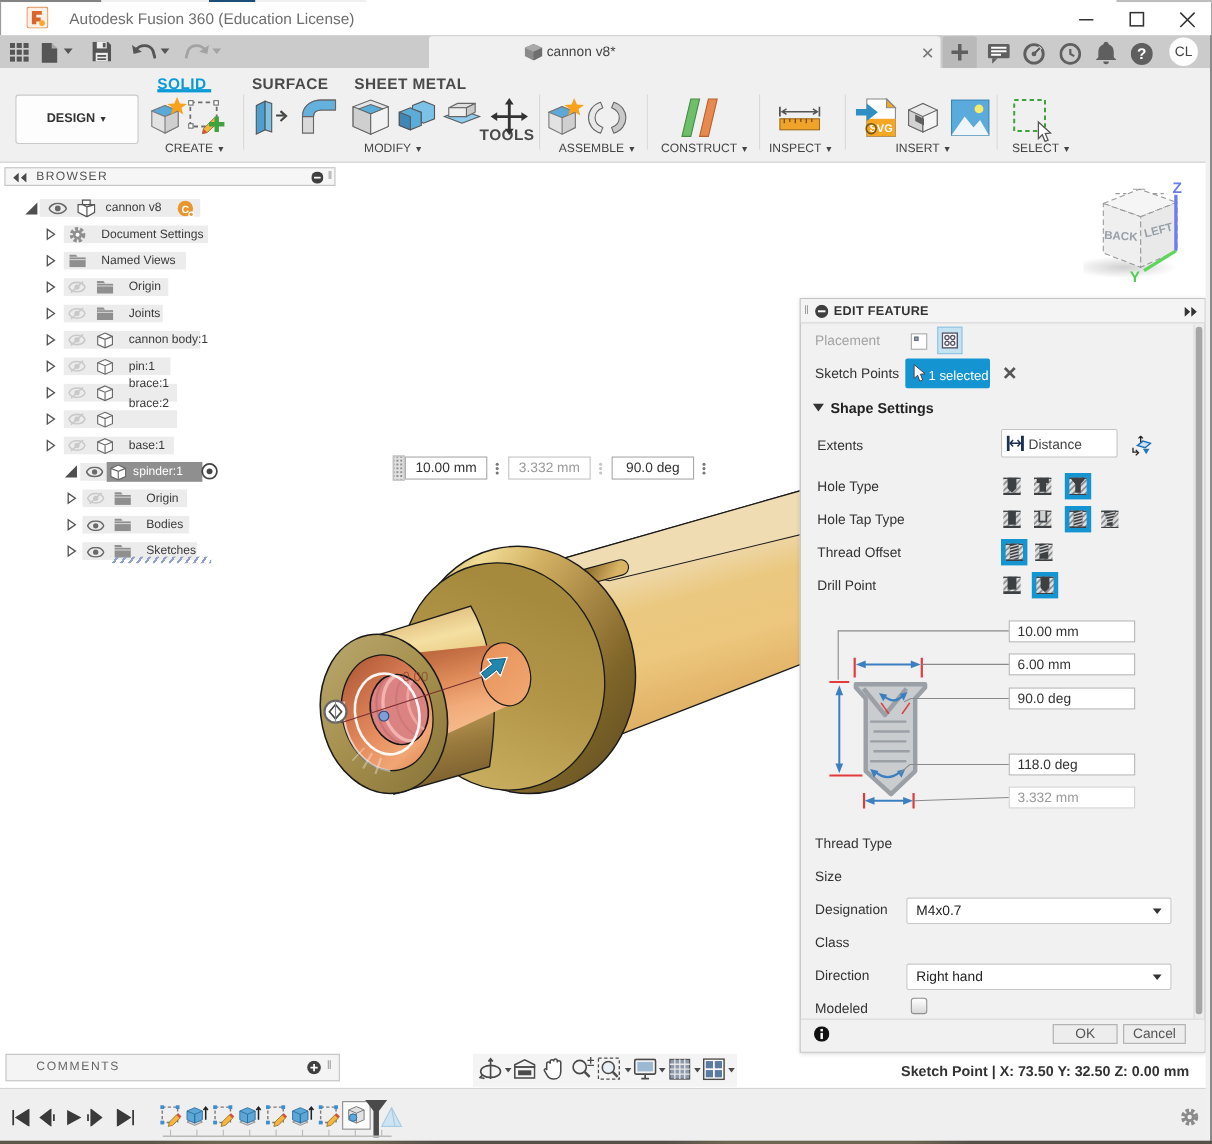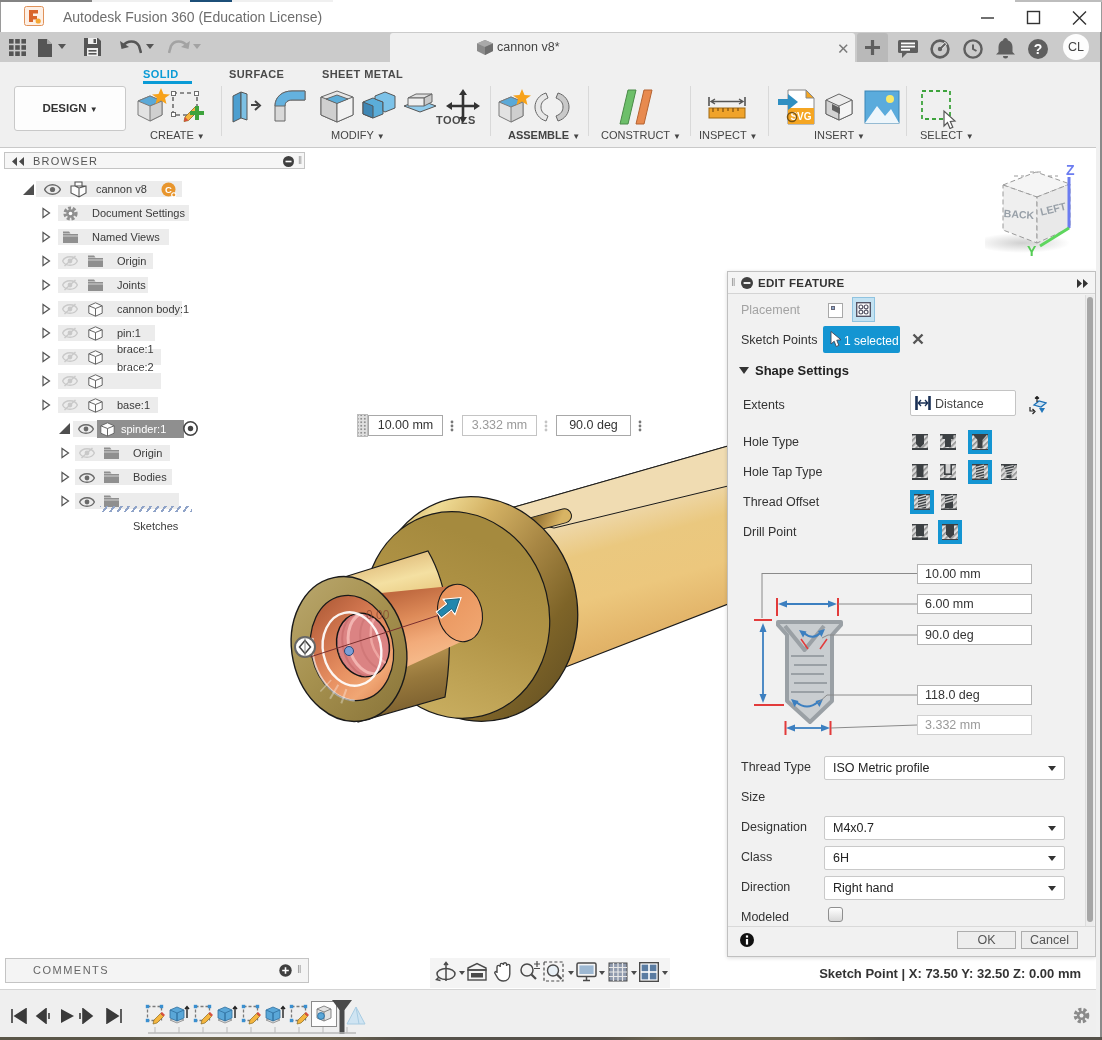--- a/index.html
+++ b/index.html
@@ -9,21 +9,21 @@
   svg { display:block; }
   
   #topstrip { position:absolute; left:0; top:0; width:1102px; height:2px; background:#f0f0f0; }
   #titlebar { position:absolute; left:0; top:2px; width:1102px; height:30px; background:#fff; border-left:1px solid #9a9a9a; border-right:1px solid #9a9a9a;}
   #titletext { position:absolute; left:62px; top:7px; font-size:14px; color:#6e6e6e; }
   
   #appbar { position:absolute; left:0; top:32px; width:1102px; height:30px; background:#cbcbcb; }
   #doctab { position:absolute; left:390px; top:33px; width:465px; height:29px; background:#f0f0f0; border-radius:3px 3px 0 0; }
   
   #ribbon { position:absolute; left:0; top:62px; width:1102px; height:86px; background:#f0f0f0; border-bottom:1px solid #c9c9c9; }
-  .rtab { position:absolute; top:6px; font-size:11px; letter-spacing:.4px; color:#4a4a4a; font-weight:bold; }
+  .rtab { position:absolute; top:6px; font-size:14px; letter-spacing:.4px; color:#4a4a4a; font-weight:bold; }
   .rlabel { position:absolute; top:67px; font-size:11px; color:#444; white-space:nowrap; }
   .rsep { position:absolute; top:24px; width:1px; height:50px; background:#d9d9d9; }
   
   #canvas { position:absolute; left:0; top:148px; width:1102px; height:840px; background:#fff; }
   
   #browser { position:absolute; left:4px; top:4px; width:301px; }
   #bheader { position:relative; height:17px; background:#f6f6f6; border:1px solid #c4c4c4; }
   .trow { position:absolute; height:16px; background:#ececec; }
   .ttext { font-size:11px; color:#3a3a3a; position:absolute; top:2px; white-space:nowrap; }
   
@@ -257,21 +257,21 @@
     <path d="M1 33 L13 16 L21 26 L27 19 L35 33 Z" fill="#eef6fb"></path>
   </svg>
 
   <svg class="abs" style="left:920px;top:27px;" width="40" height="40" viewBox="0 0 40 40">
     <rect x="2" y="2" width="28" height="28" fill="none" stroke="#3da33c" stroke-width="1.8" stroke-dasharray="4 3"></rect>
     <path d="M24 22 L24 37 L27.5 33.5 L30 39.5 L32.8 38.3 L30.3 32.5 L35 32 Z" fill="#fff" stroke="#555" stroke-width="1.2"></path>
   </svg>
   </div>
   <div class="rlabel" style="left:150px;">CREATE <span style="font-size:8px;">▼</span></div>
   <div class="rlabel" style="left:331px;">MODIFY <span style="font-size:8px;">▼</span></div>
-  <div class="rlabel" style="left:508px;font-weight:bold;">ASSEMBLE <span style="font-size:8px;">▼</span></div>
+  <div class="rlabel" style="left:508px;">ASSEMBLE <span style="font-size:8px;">▼</span></div>
   <div class="rlabel" style="left:601px;">CONSTRUCT <span style="font-size:8px;">▼</span></div>
   <div class="rlabel" style="left:699px;">INSPECT <span style="font-size:8px;">▼</span></div>
   <div class="rlabel" style="left:814px;">INSERT <span style="font-size:8px;">▼</span></div>
   <div class="rlabel" style="left:920px;">SELECT <span style="font-size:8px;">▼</span></div>
   <div class="rsep" style="left:221px;"></div>
   <div class="rsep" style="left:490px;"></div>
   <div class="rsep" style="left:588px;"></div>
   <div class="rsep" style="left:690px;"></div>
   <div class="rsep" style="left:768px;"></div>
   <div class="rsep" style="left:906px;"></div>
@@ -647,21 +647,21 @@
       </svg>
     <svg class="abs" style="left:75px;top:345px;" width="16" height="10" viewBox="0 0 16 10">
         <path d="M8 0.7 C11.7 0.7 14.5 3 15.4 5 C14.5 7 11.7 9.3 8 9.3 C4.3 9.3 1.5 7 0.6 5 C1.5 3 4.3 0.7 8 0.7 Z" fill="none" stroke="#6a6a6a" stroke-width="1.4"></path>
         <circle cx="8" cy="5" r="2.4" fill="#6a6a6a"></circle>
       </svg>
     <svg class="abs" style="left:100px;top:343px;" width="15" height="12" viewBox="0 0 15 12">
         <path d="M0 2.5 L0 0.5 L6 0.5 L7.5 2.5 Z" fill="#8f8f8f"></path>
         <rect x="0" y="3" width="15" height="9" fill="#8f8f8f"></rect>
         <rect x="0" y="4.5" width="15" height="1" fill="#fff" opacity="0.6"></rect>
       </svg>
-    <div class="ttext" style="left:129px;top:343px;color:#3a3a3a;margin-top:25px;">Sketches</div>
+    <div class="ttext" style="left:129px;top:343px;color:#3a3a3a;">Sketches</div>
     <div class="abs" style="left:96px;top:354px;width:92px;height:6px;background:repeating-linear-gradient(-55deg,#8fa3c8 0 2px,transparent 2px 6px);"></div>
   </div>
   <div id="statustext" class="abs" style="right:21px;top:818px;font-size:13px;font-weight:bold;color:#333;">Sketch Point | X: 73.50 Y: 32.50 Z: 0.00 mm</div>
   <div id="comments" class="abs" style="left:5px;top:810px;width:304px;height:25px;background:#f4f4f4;border:1px solid #c4c4c4;">
     <div style="position:absolute;left:27px;top:5px;font-size:11px;letter-spacing:1.5px;color:#666;">COMMENTS</div>
   </div>
   <div id="navbar">
       <div class="abs" style="left:430px;top:810px;width:240px;height:30px;background:#f4f4f4;"></div>
       <svg class="abs" style="left:435px;top:813px;" width="22" height="24" viewBox="0 0 22 24">
         <ellipse cx="11" cy="13" rx="9" ry="5.5" fill="none" stroke="#4a4a4a" stroke-width="1.5"></ellipse>
@@ -915,26 +915,24 @@
       <path d="M63 147 L70.5 149 L66.5 155 Z" fill="#3c7fc0"></path>
       <path d="M95 147 L87.5 149 L91.5 155 Z" fill="#3c7fc0"></path>
       <path d="M189 143 H99 L90 151" stroke="#8a8a8a" stroke-width="1" fill="none"></path>
       <path d="M57.5 169 V183 M102.5 169 V183" stroke="#e23b3b" stroke-width="2"></path>
       <path d="M65 176 H95" stroke="#3c7fc0" stroke-width="1.8"></path>
       <path d="M58 176 L67 172.5 L67 179.5 Z" fill="#3c7fc0"></path>
       <path d="M102 176 L93 172.5 L93 179.5 Z" fill="#3c7fc0"></path>
       <path d="M103 176 L189 173" stroke="#8a8a8a" stroke-width="1"></path>
     </svg>
   <div class="plabel" style="left:13px;top:488px;">Thread Type</div>
-  <div class="pdrop" style="top:484px;">ISO Metric profile</div>
   <div class="plabel" style="left:13px;top:518px;">Size</div>
   <div class="plabel" style="left:13px;top:548px;">Designation</div>
   <div class="pdrop" style="top:544px;">M4x0.7</div>
   <div class="plabel" style="left:13px;top:578px;">Class</div>
-  <div class="pdrop" style="top:574px;">6H</div>
   <div class="plabel" style="left:13px;top:608px;">Direction</div>
   <div class="pdrop" style="top:604px;">Right hand</div>
   <div class="plabel" style="left:13px;top:638px;">Modeled</div>
   <div class="abs" style="left:100px;top:635px;width:15px;height:15px;border:1.5px solid #8f8f8f;border-radius:3px;background:linear-gradient(#fff,#d8d8d8);"></div>
   <div class="abs" style="left:0;top:654px;width:367px;height:30px;background:#f1f1f1;border-top:1px solid #d9d9d9;"></div>
   <svg class="abs" style="left:12px;top:661px;" width="14" height="14" viewBox="0 0 14 14">
       <circle cx="7" cy="7" r="7" fill="#111"></circle>
       <rect x="5.9" y="2.4" width="2.2" height="2.2" fill="#fff"></rect>
       <rect x="5.9" y="6" width="2.2" height="5.6" fill="#fff"></rect>
     </svg>

